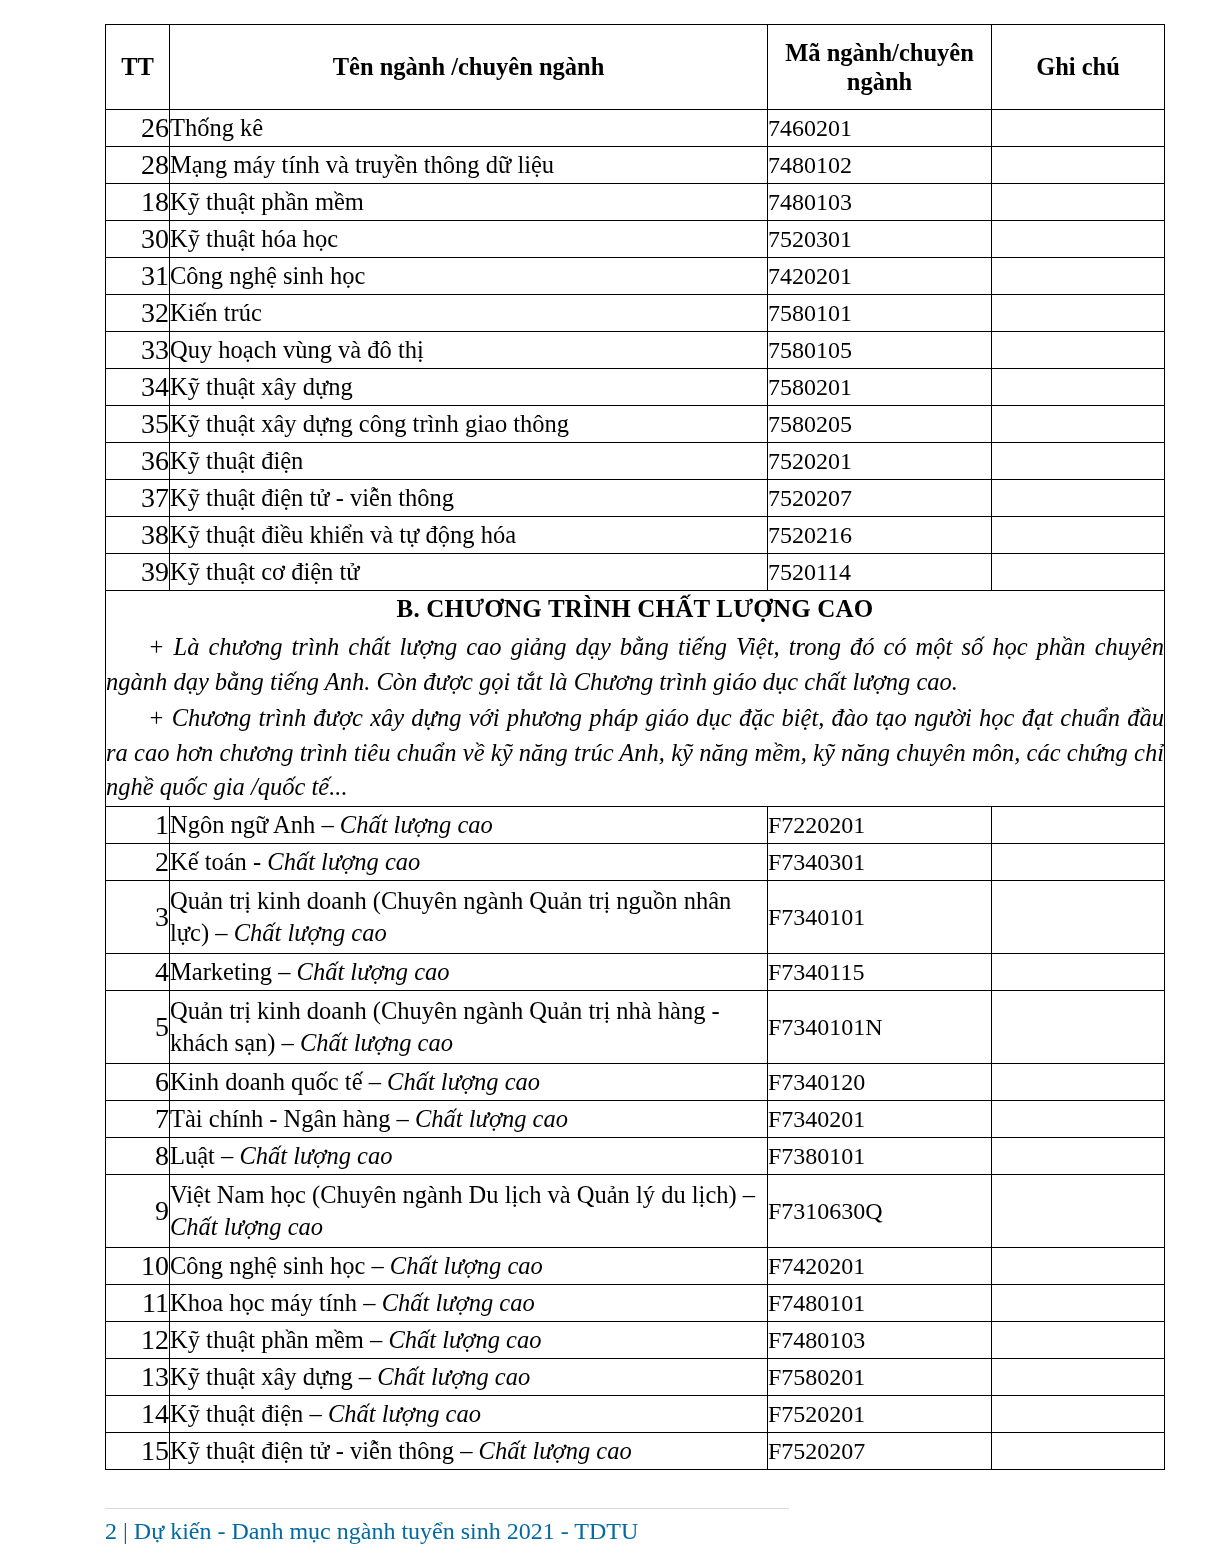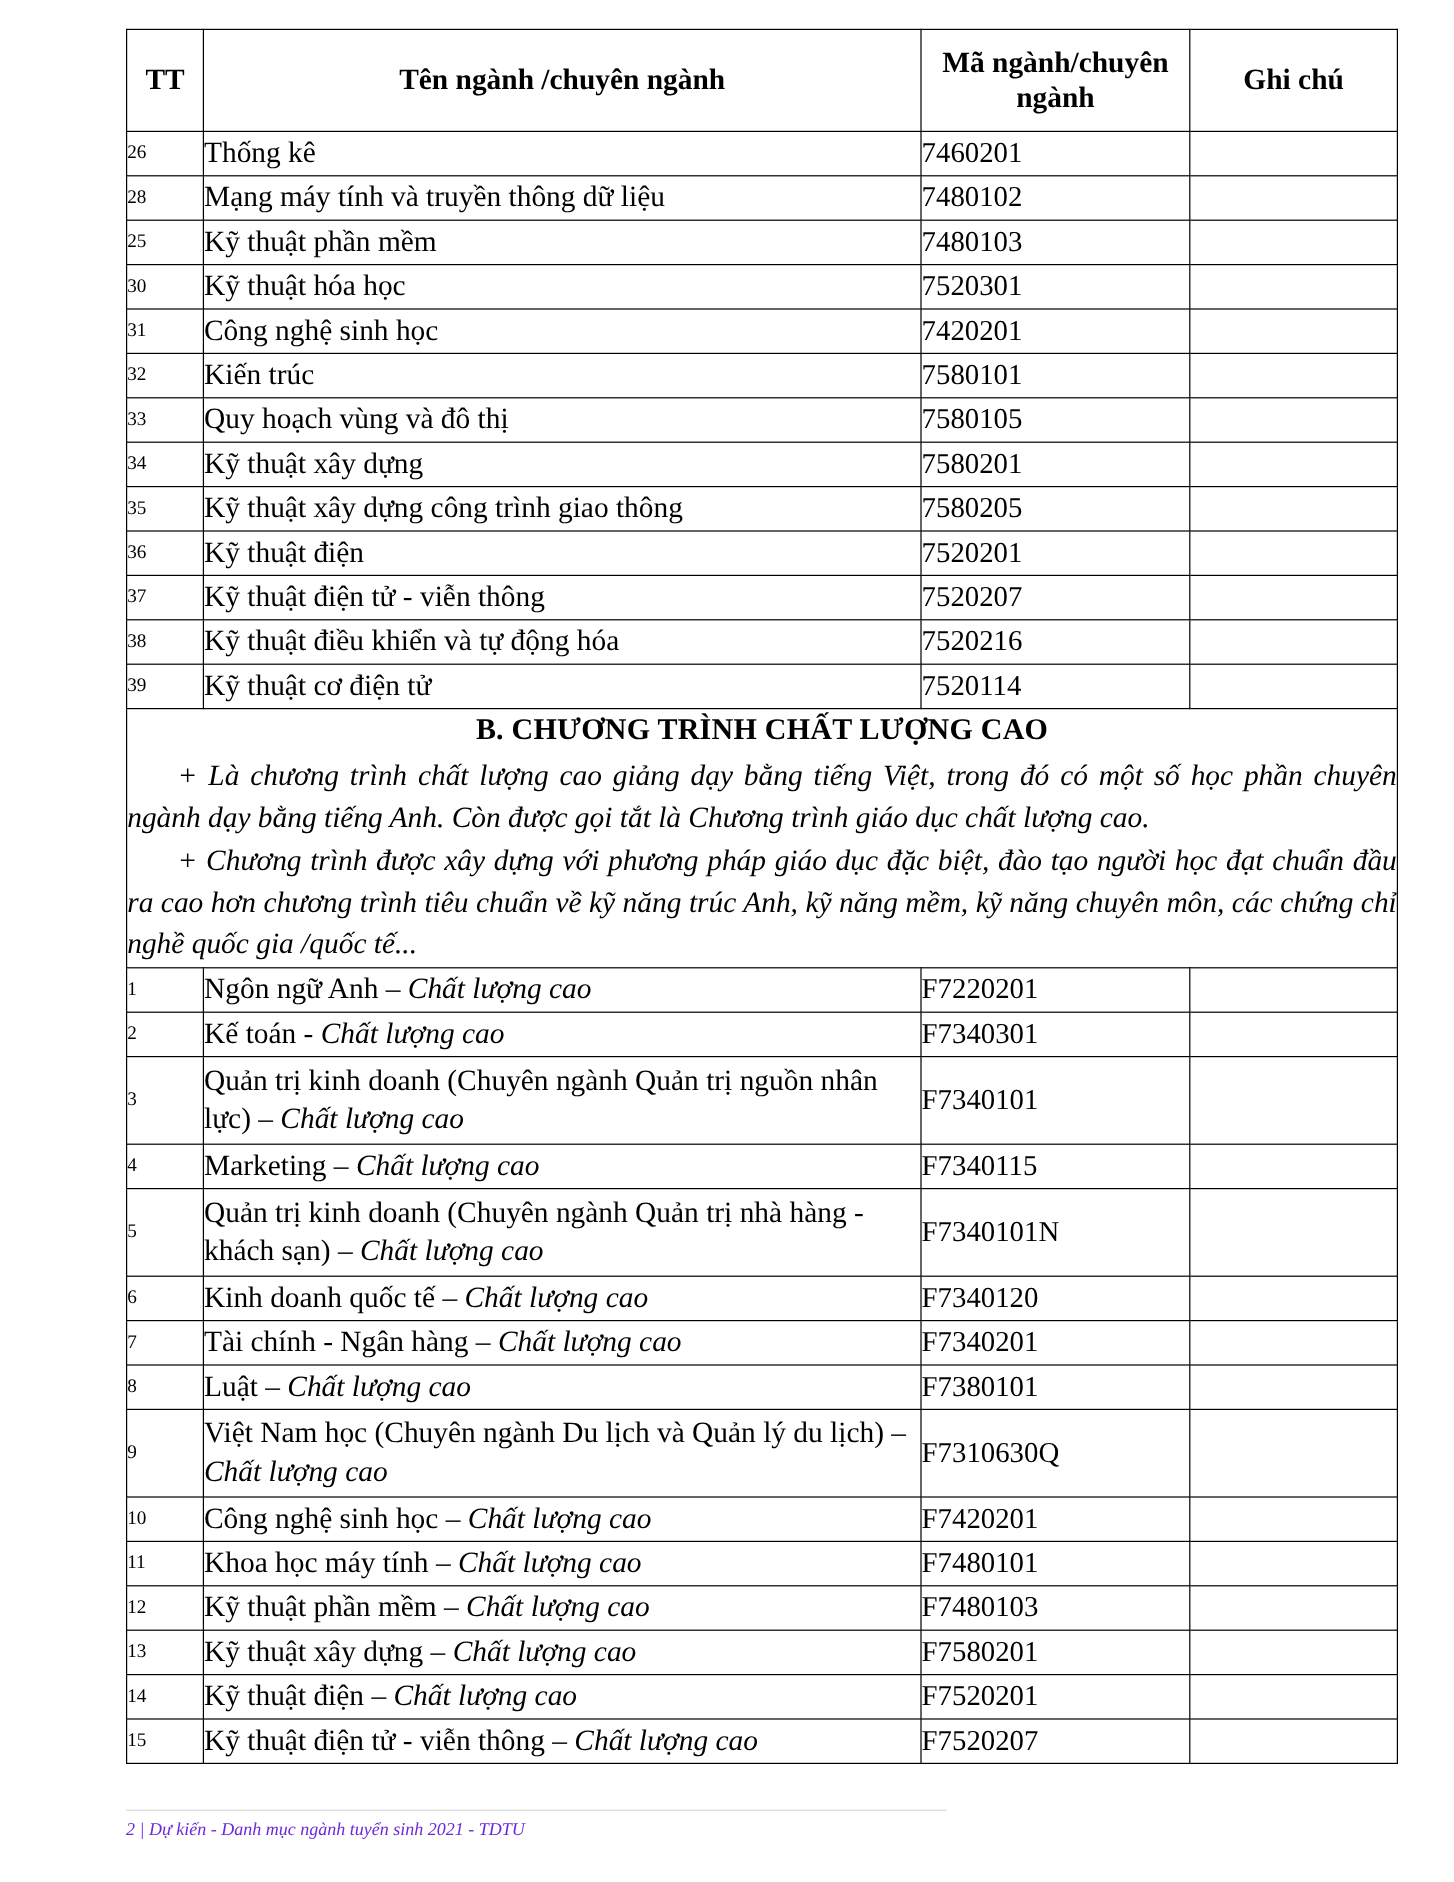--- a/index.html
+++ b/index.html
@@ -52,22 +52,22 @@
     font-weight: bold;
     font-size: 24.5px;
     line-height: 1.2;
     padding: 9px 6px;
     height: 66px;
   }
   .hdr th.th-tt { font-size: 24.5px; }
 
   
   .r-tt {
-    text-align: left;
-    font-size: 16px;
+    text-align: right;
+    font-size: 28px;
     height: 36px;
     line-height: 1.15;
   }
   .r-name {
     text-align: left;
     font-size: 24.5px;
     padding: 2px 0 3px 12px;
     line-height: 1.3;
   }
   .r-code {
@@ -118,24 +118,23 @@
   }
   .footer-rule {
     position: absolute;
     left: 105px;
     top: 1508px;
     width: 684px;
     height: 1px;
     background: #d9d9d9;
   }
   .footer-text {
-    font-style: italic;
-    font-size: 15px;
+    font-size: 24px;
     line-height: 1.3;
-    color: #6d28d9;
+    color: #0369a1;
     white-space: nowrap;
   }
 </style>
 </head>
 <body>
 
 <div class="page">
 
   <table class="doc-table">
     <colgroup>
@@ -159,21 +158,21 @@
           <td class="r-code">7460201</td>
           <td class="r-note"></td>
         </tr>
         <tr>
           <td class="r-tt">28</td>
           <td class="r-name"><span>Mạng máy tính và truyền thông dữ liệu</span></td>
           <td class="r-code">7480102</td>
           <td class="r-note"></td>
         </tr>
         <tr>
-          <td class="r-tt">25</td>
+          <td class="r-tt">18</td>
           <td class="r-name"><span>Kỹ thuật phần mềm</span></td>
           <td class="r-code">7480103</td>
           <td class="r-note"></td>
         </tr>
         <tr>
           <td class="r-tt">30</td>
           <td class="r-name"><span>Kỹ thuật hóa học</span></td>
           <td class="r-code">7520301</td>
           <td class="r-note"></td>
         </tr>

